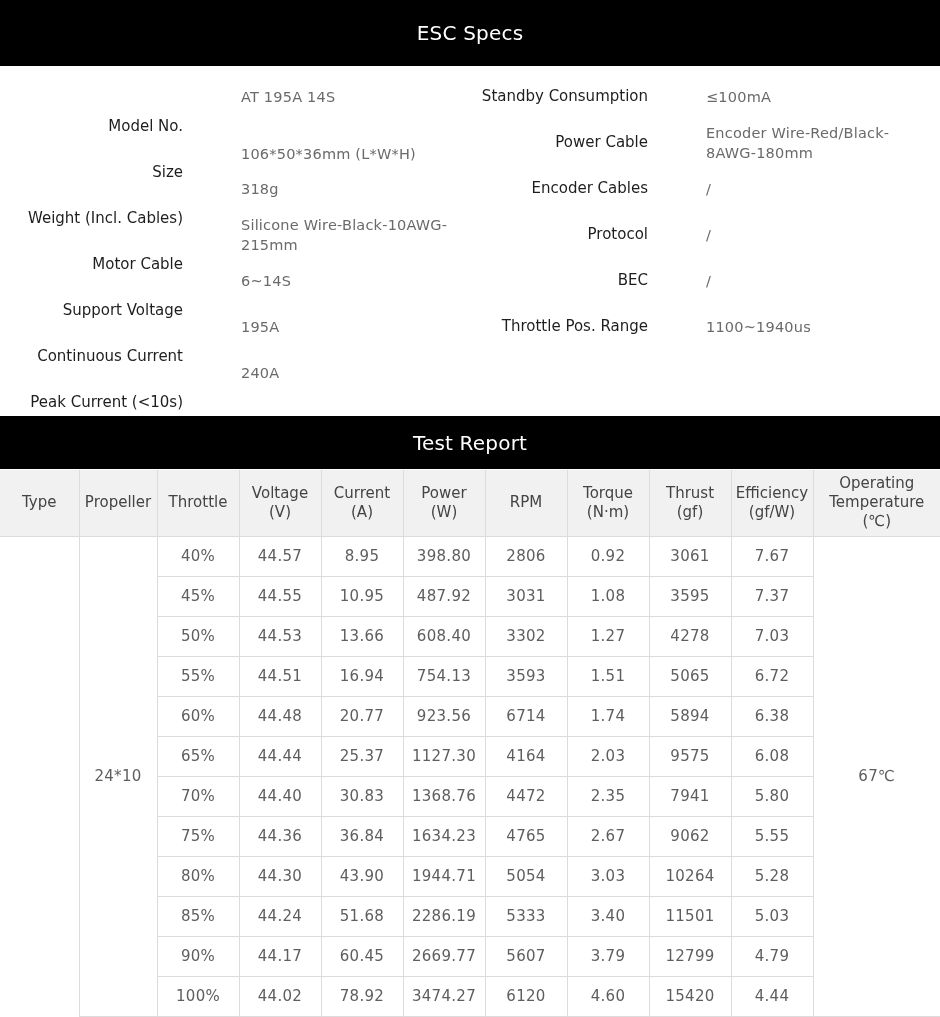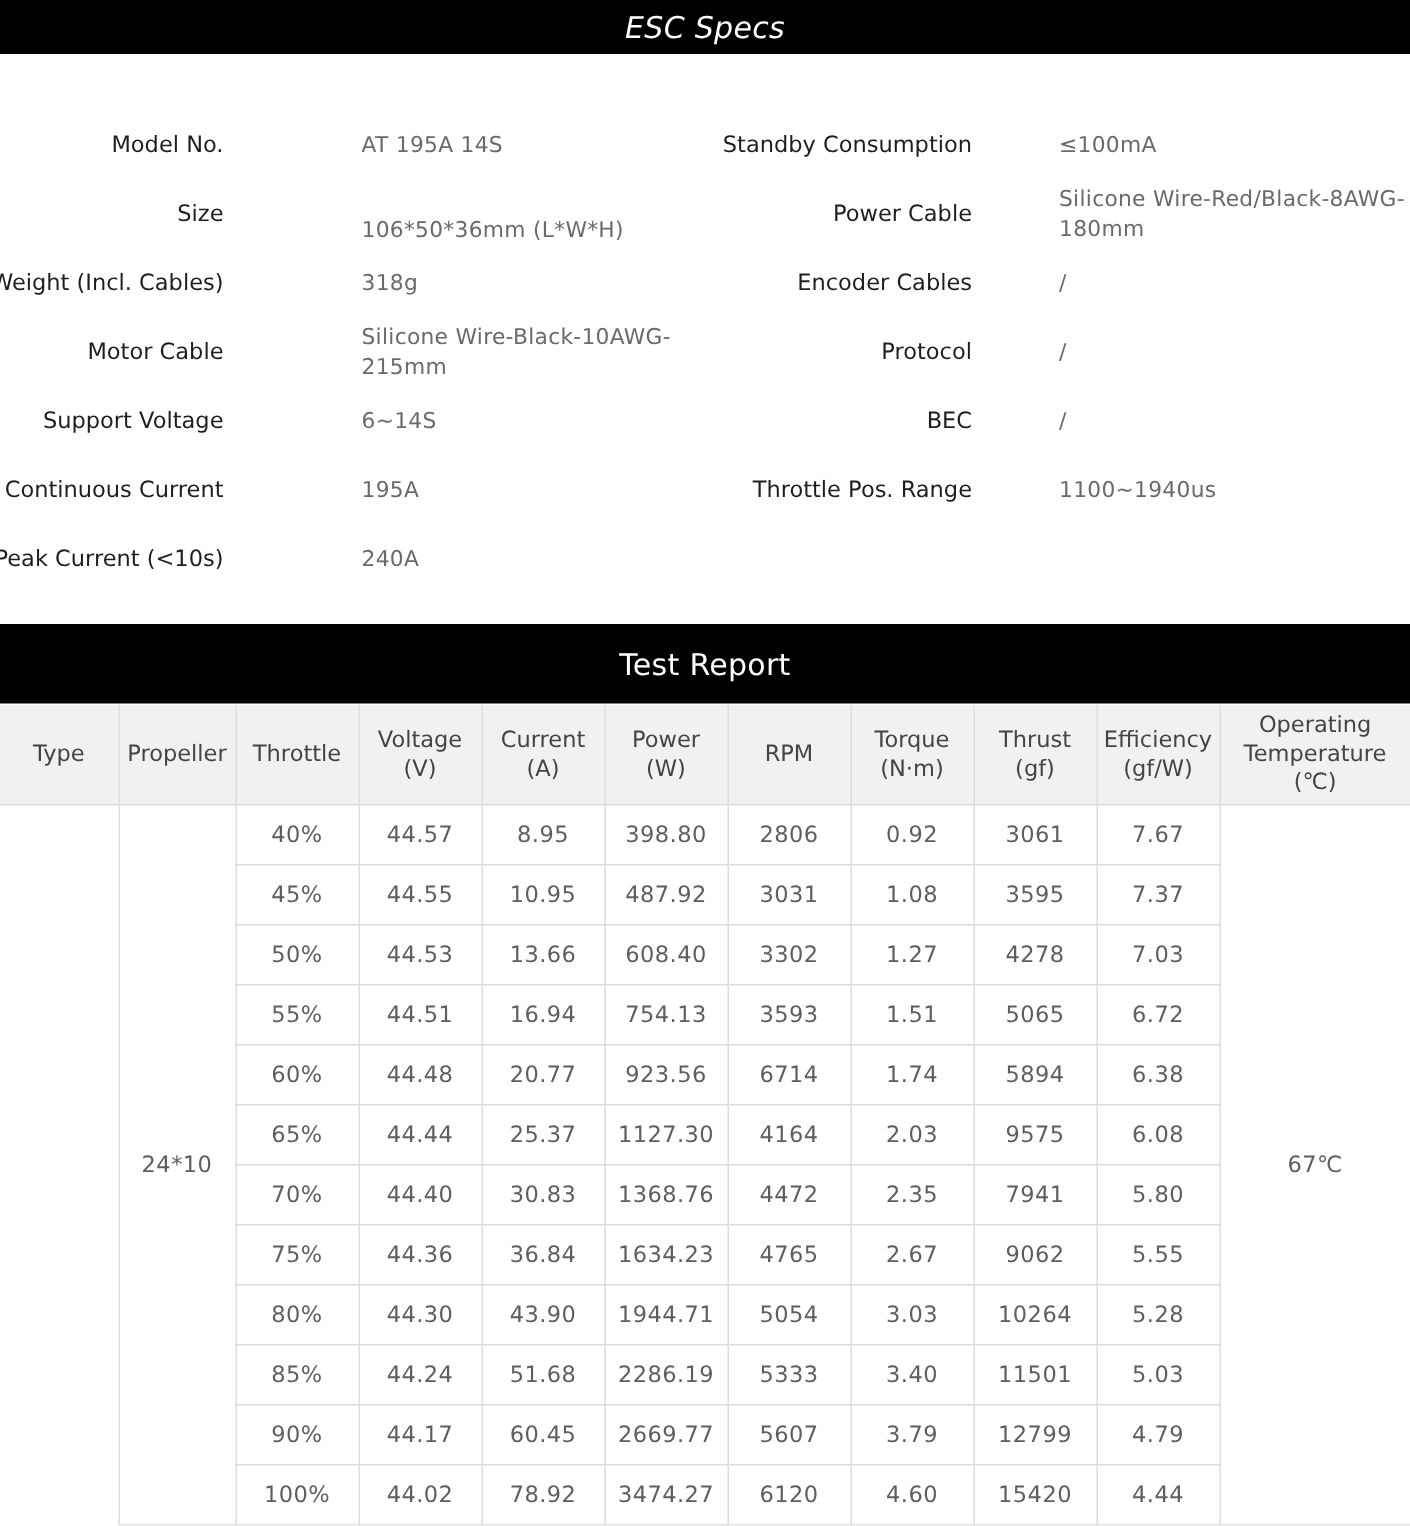--- a/index.html
+++ b/index.html
@@ -4,32 +4,32 @@
 <style>
   * { box-sizing: border-box; margin: 0; padding: 0; }
   html, body { width: 940px; height: 1017px; background: #ffffff; overflow: hidden; }
   body { font-family: "DejaVu Sans", "Liberation Sans", sans-serif; color: #222; position: relative; }
 
   .banner {
     position: absolute; left: 0; width: 940px; background: #000000; color: #ffffff;
     display: flex; align-items: center; justify-content: center;
     font-size: 20px; letter-spacing: 0.2px;
   }
-  #banner-specs { top: 0; height: 36px; font-style: italic; }
+  #banner-specs { top: 0; height: 66px; }
   #banner-report { top: 416px; height: 53px; }
 
   .spec-label {
     position: absolute; text-align: right; font-size: 15px; color: #1e1e1e;
     white-space: nowrap;
   }
   .spec-value {
     position: absolute; text-align: left; font-size: 14.5px; color: #6a6a6a;
     line-height: 20px; letter-spacing: 0.2px;
   }
-  .col-left .spec-label { right: 791px; }
+  .col-left .spec-label { right: 757px; margin-top: 30px; }
   .col-left .spec-value { left: 241px; width: 220px; }
   .col-right .spec-label { right: 292px; }
   .col-right .spec-value { left: 706px; width: 232px; }
 
   table.report {
     position: absolute; left: 0; top: 470px; width: 940px;
     border-collapse: collapse; table-layout: fixed;
     font-size: 15px;
   }
   table.report th {
@@ -74,21 +74,21 @@
 
   <div class="spec-label" style="top:363px">Peak Current (&lt;10s)</div>
   <div class="spec-value" style="top:363px">240A</div>
 </div>
 
 <div class="col-right">
   <div class="spec-label" style="top:87px">Standby Consumption</div>
   <div class="spec-value" style="top:87px">≤100mA</div>
 
   <div class="spec-label" style="top:133px">Power Cable</div>
-  <div class="spec-value" style="top:123px; width:232px">Silicone Wire-Red/Black-8AWG-180mm</div>
+  <div class="spec-value" style="top:123px; width:232px">Encoder Wire-Red/Black-8AWG-180mm</div>
 
   <div class="spec-label" style="top:179px">Encoder Cables</div>
   <div class="spec-value" style="top:179px">/</div>
 
   <div class="spec-label" style="top:225px">Protocol</div>
   <div class="spec-value" style="top:225px">/</div>
 
   <div class="spec-label" style="top:271px">BEC</div>
   <div class="spec-value" style="top:271px">/</div>
 

